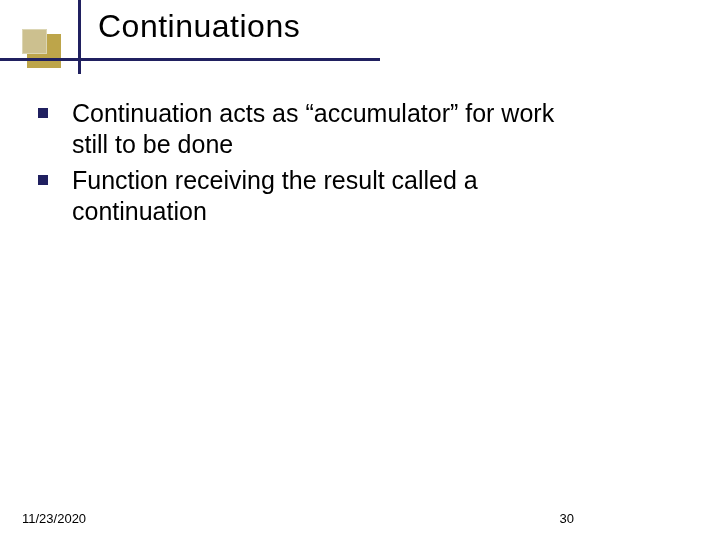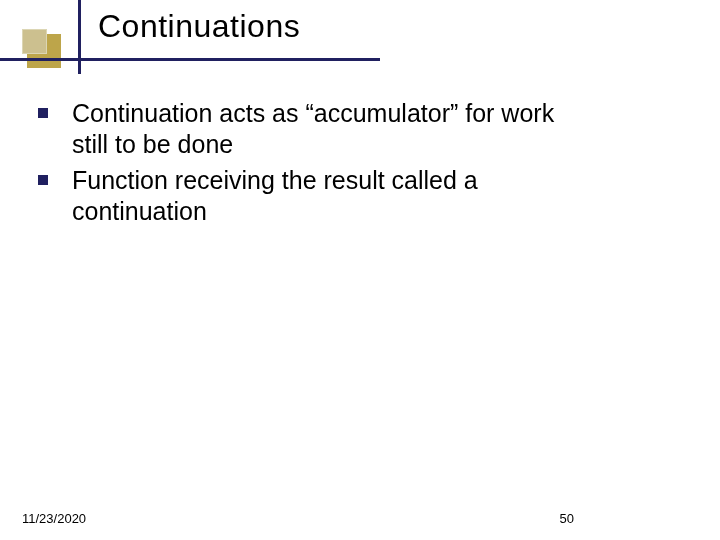--- a/index.html
+++ b/index.html
@@ -122,16 +122,16 @@
       </li>
       <li class="bullet-item">
         <span class="bullet-marker"></span>
         <span>Function receiving the result called a continuation</span>
       </li>
     </ul>
   </div>
 
   <div class="footer">
     <span>11/23/2020</span>
-    <span>50</span>
+    <span>30</span>
   </div>
 
 </div>
 
 </body></html>

